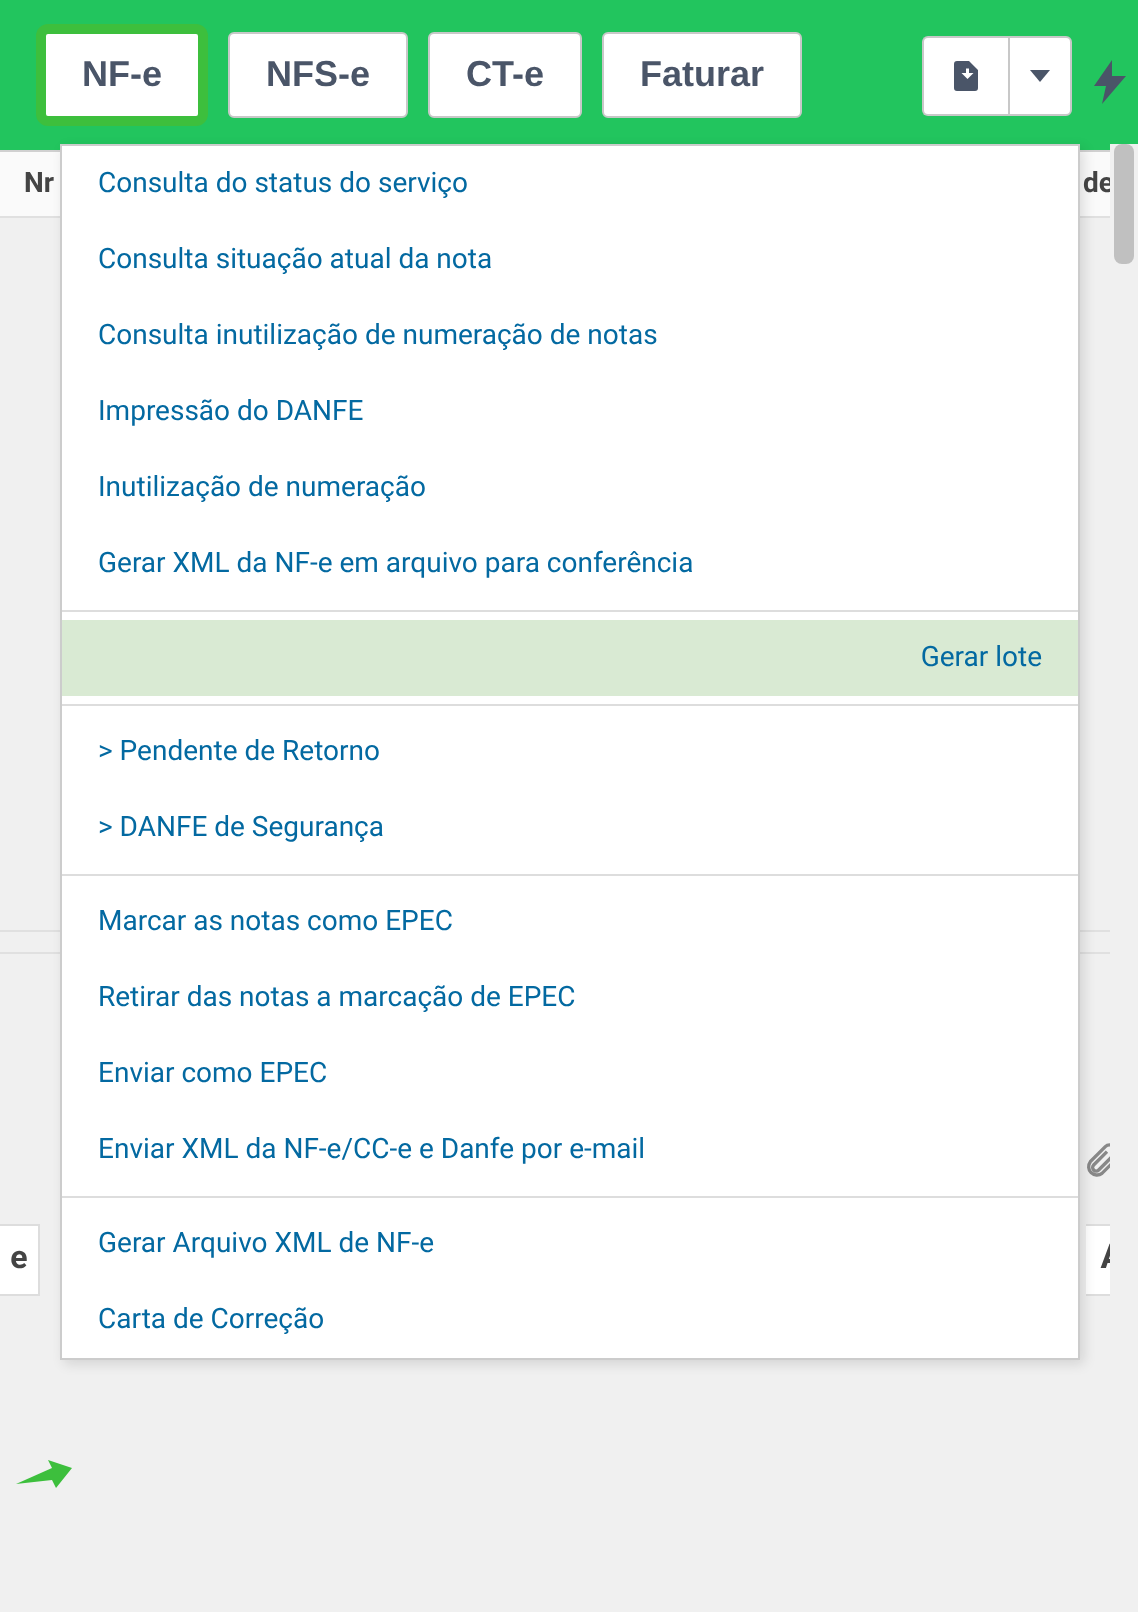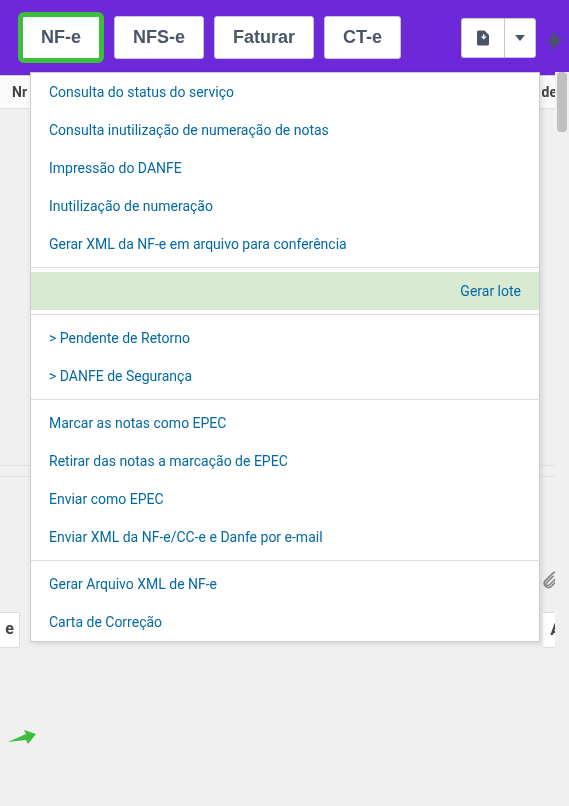--- a/index.html
+++ b/index.html
@@ -13,21 +13,21 @@
       width: 569px;
       height: 806px;
       overflow: hidden;
       position: relative;
     }
     .toolbar {
       display: flex;
       align-items: center;
       padding: 12px 18px;
       gap: 10px;
-      background: #6d28d9;
+      background: #22c55e;
       border-bottom: 1px solid #d0d0d0;
     }
     .btn {
       background: #fff;
       border: 1px solid #c8c8c8;
       border-radius: 3px;
       padding: 10px 18px;
       font-size: 18px;
       font-weight: 600;
       color: #4a5568;
@@ -188,22 +188,22 @@
     .toolbar-spacer {
       width: 40px;
     }
   </style>
 </head>
 <body>
 
 <div class="toolbar">
   <button class="btn btn-highlighted">NF-e</button>
   <button class="btn">NFS-e</button>
+  <button class="btn">CT-e</button>
   <button class="btn">Faturar</button>
-  <button class="btn">CT-e</button>
   <div class="toolbar-spacer"></div>
   <div style="display:flex;">
     <button class="btn btn-icon split-left">
       <svg width="18" height="18" viewBox="0 0 24 24" fill="#4a5568">
           <path d="M14 2H6a2 2 0 0 0-2 2v16a2 2 0 0 0 2 2h12a2 2 0 0 0 2-2V8l-6-6zM13 14l-4-4h3V7h2v3h3l-4 4z"></path>
         </svg>
     </button>
     <button class="btn btn-icon split-right">
       <svg width="10" height="10" viewBox="0 0 10 10" fill="#4a5568">
           <path d="M0 2 L10 2 L5 8 Z"></path>
@@ -231,20 +231,21 @@
     </svg>
 </div>
 
 <div class="bottom-row">
   <div class="bottom-cell-left">e</div>
   <div class="bottom-cell-right">A</div>
 </div>
 
 <div class="dropdown">
   <div class="menu-item">Consulta do status do serviço</div>
+  <div class="menu-item">Consulta situação atual da nota</div>
   <div class="menu-item">Consulta inutilização de numeração de notas</div>
   <div class="menu-item">Impressão do DANFE</div>
   <div class="menu-item">Inutilização de numeração</div>
   <div class="menu-item">Gerar XML da NF-e em arquivo para conferência</div>
   <div class="menu-separator"></div>
   <div class="menu-item highlighted">Gerar lote</div>
   <div class="menu-separator"></div>
   <div class="menu-item">&gt; Pendente de Retorno</div>
   <div class="menu-item">&gt; DANFE de Segurança</div>
   <div class="menu-separator"></div>

